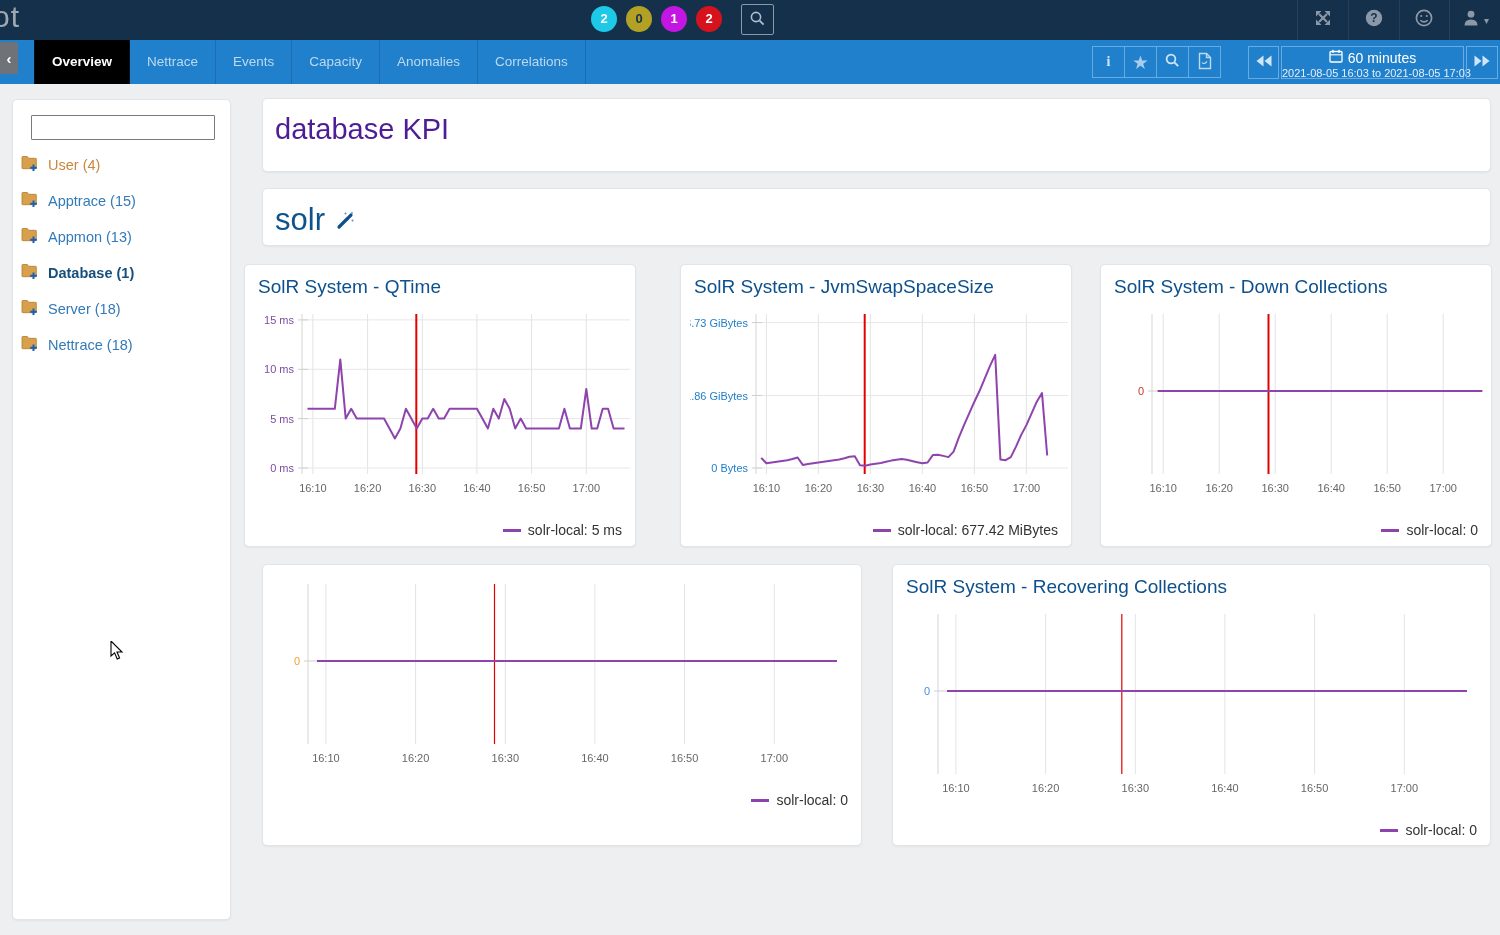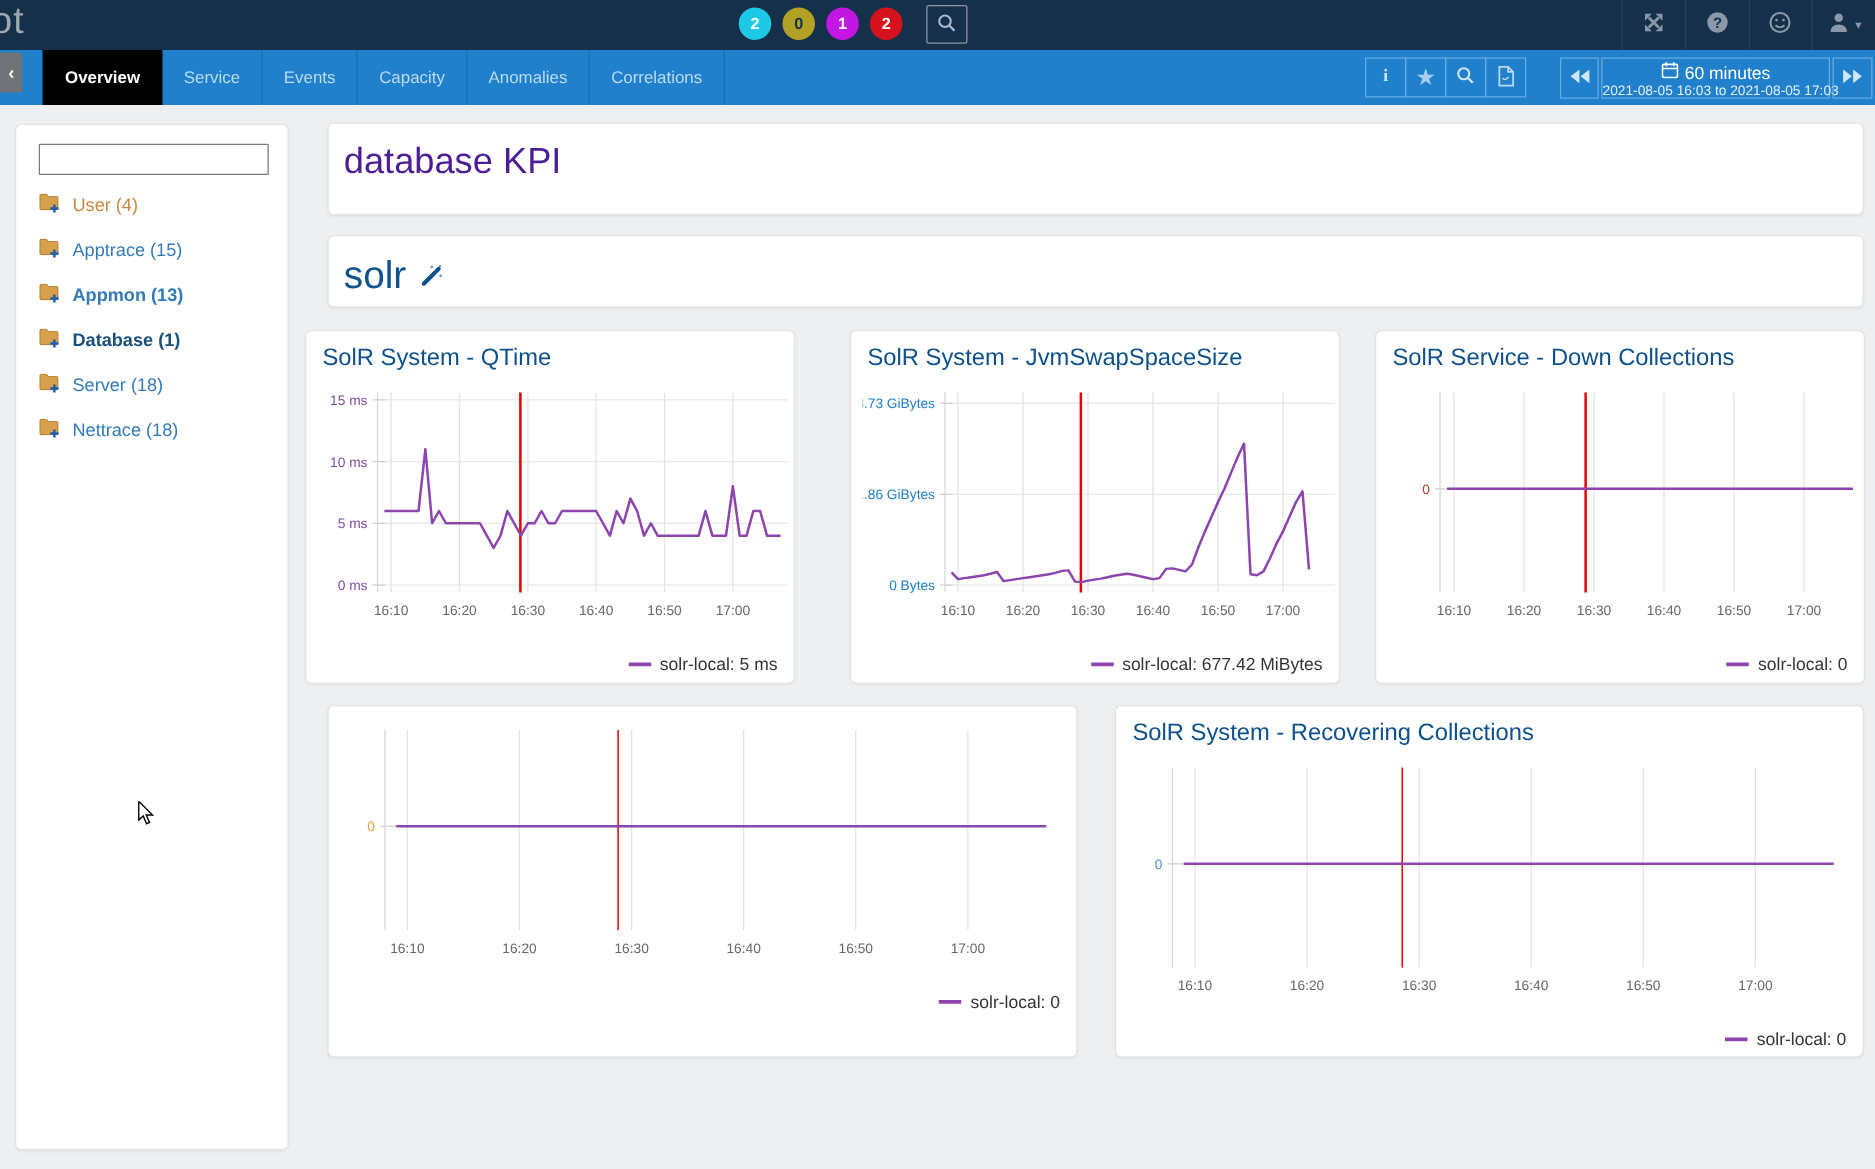--- a/index.html
+++ b/index.html
@@ -39,21 +39,21 @@
          color:#fff; cursor:pointer; padding-top:2px; }
   .time-label { font-size:14px; display:flex; align-items:center; justify-content:center; gap:5px; }
   .time-detail { font-size:11px; color:#e4eefa; margin-top:1px; white-space:nowrap; }
 
   
   .card { position:absolute; background:#fff; border:1px solid #e2e5e8; border-radius:5px;
           box-shadow:0 1px 2px rgba(0,0,0,0.05); }
   .sidebar { left:12px; top:99px; width:219px; height:821px; }
   .sidebar input { position:absolute; left:18px; top:15px; width:184px; height:25px;
           border:1px solid #7a7a7a; border-radius:1px; padding:0 5px; font-size:13px; }
-  .tree { position:absolute; left:18px; top:56px; }
+  .tree { position:absolute; left:8px; top:56px; }
   .tree-item { display:flex; align-items:center; gap:8px; height:17px; margin-bottom:19px; cursor:pointer;
           font-size:14.5px; }
   .title-card { left:262px; top:98px; width:1229px; height:74px; }
   .page-title { position:absolute; left:12px; top:14px; font-size:29px; color:#4c1d95; }
   .group-card { left:262px; top:188px; width:1229px; height:58px; }
   .group-title { position:absolute; left:12px; top:13px; font-size:31px; color:#0e538b; display:flex; align-items:center; gap:10px; }
 
   .chart-card { padding:11px 13px; }
   .chart-qtime      { left:244px;  top:264px; width:392px; height:283px; }
   .chart-jvm        { left:680px;  top:264px; width:392px; height:283px; }
@@ -132,21 +132,21 @@
         </span>
         <span class="caret">▾</span>
       </div>
     </div>
   </header>
 
   <nav class="navbar">
     <button class="collapse-btn">‹</button>
     <div class="tabs">
       <div class="tab active">Overview</div>
-      <div class="tab">Service</div>
+      <div class="tab">Nettrace</div>
       <div class="tab">Events</div>
       <div class="tab">Capacity</div>
       <div class="tab">Anomalies</div>
       <div class="tab">Correlations</div>
     </div>
     <div class="nav-tools">
       <button class="nav-tool">
           <span style="font-family:'Liberation Serif',serif;">i</span>
         </button>
       <button class="nav-tool">
@@ -218,21 +218,21 @@
         <span style="color: rgb(51, 122, 183); font-weight: normal;">Apptrace (15)</span>
       </div>
       <div class="tree-item">
         <span><svg width="19" height="17" viewBox="0 0 19 17">
               <path d="M1 4.2 v-2 q0-0.7 0.7-0.7 h4.6 l1.3 1.8 h7 q0.7 0 0.7 0.7 v9 q0 0.7 -0.7 0.7 h-12.9 q-0.7 0-0.7-0.7 z" fill="#d8a04c" stroke="#b07d2a" stroke-width="0.8"></path>
               <g stroke="#1f5fae" stroke-width="2">
                 <line x1="12.5" y1="9.5" x2="12.5" y2="16"></line>
                 <line x1="9.2" y1="12.8" x2="15.8" y2="12.8"></line>
               </g>
             </svg></span>
-        <span style="color: rgb(51, 122, 183); font-weight: bold;">Appmon (13)</span>
+        <span style="color: rgb(51, 122, 183); font-weight: normal;">Appmon (13)</span>
       </div>
       <div class="tree-item">
         <span><svg width="19" height="17" viewBox="0 0 19 17">
               <path d="M1 4.2 v-2 q0-0.7 0.7-0.7 h4.6 l1.3 1.8 h7 q0.7 0 0.7 0.7 v9 q0 0.7 -0.7 0.7 h-12.9 q-0.7 0-0.7-0.7 z" fill="#d8a04c" stroke="#b07d2a" stroke-width="0.8"></path>
               <g stroke="#1f5fae" stroke-width="2">
                 <line x1="12.5" y1="9.5" x2="12.5" y2="16"></line>
                 <line x1="9.2" y1="12.8" x2="15.8" y2="12.8"></line>
               </g>
             </svg></span>
         <span style="color: rgb(23, 79, 124); font-weight: bold;">Database (1)</span>
@@ -341,21 +341,21 @@
           <text x="232.4" y="186" text-anchor="middle" font-size="11" fill="#666" font-family="Liberation Sans, sans-serif">16:40</text>
           <text x="284.4" y="186" text-anchor="middle" font-size="11" fill="#666" font-family="Liberation Sans, sans-serif">16:50</text>
           <text x="336.4" y="186" text-anchor="middle" font-size="11" fill="#666" font-family="Liberation Sans, sans-serif">17:00</text>
         </svg></div>
     <div class="legend">
       <span class="legend-swatch" style="background-color: rgb(142, 68, 173);"></span><span>solr-local: 677.42 MiBytes</span>
     </div>
   </section>
 
   <section class="card chart-card chart-down">
-    <h3 class="chart-title">SolR Service - Down Collections</h3>
+    <h3 class="chart-title">SolR System - Down Collections</h3>
     <div class="chart-svg"><svg xmlns="http://www.w3.org/2000/svg" width="388" height="196" viewBox="0 0 388 196">
           <line x1="53.2" y1="8" x2="53.2" y2="168" stroke="#e3e3e3" stroke-width="1"></line>
           <line x1="109.2" y1="8" x2="109.2" y2="168" stroke="#e3e3e3" stroke-width="1"></line>
           <line x1="165.2" y1="8" x2="165.2" y2="168" stroke="#e3e3e3" stroke-width="1"></line>
           <line x1="221.2" y1="8" x2="221.2" y2="168" stroke="#e3e3e3" stroke-width="1"></line>
           <line x1="277.2" y1="8" x2="277.2" y2="168" stroke="#e3e3e3" stroke-width="1"></line>
           <line x1="333.2" y1="8" x2="333.2" y2="168" stroke="#e3e3e3" stroke-width="1"></line>
           <line x1="42" y1="8" x2="42" y2="168" stroke="#d5d5d5" stroke-width="1"></line>
           <line x1="38" y1="85.0" x2="55" y2="85.0" stroke="#cfcfcf" stroke-width="1"></line>
           <line x1="158.5" y1="8" x2="158.5" y2="168" stroke="#e40000" stroke-width="2"></line>

